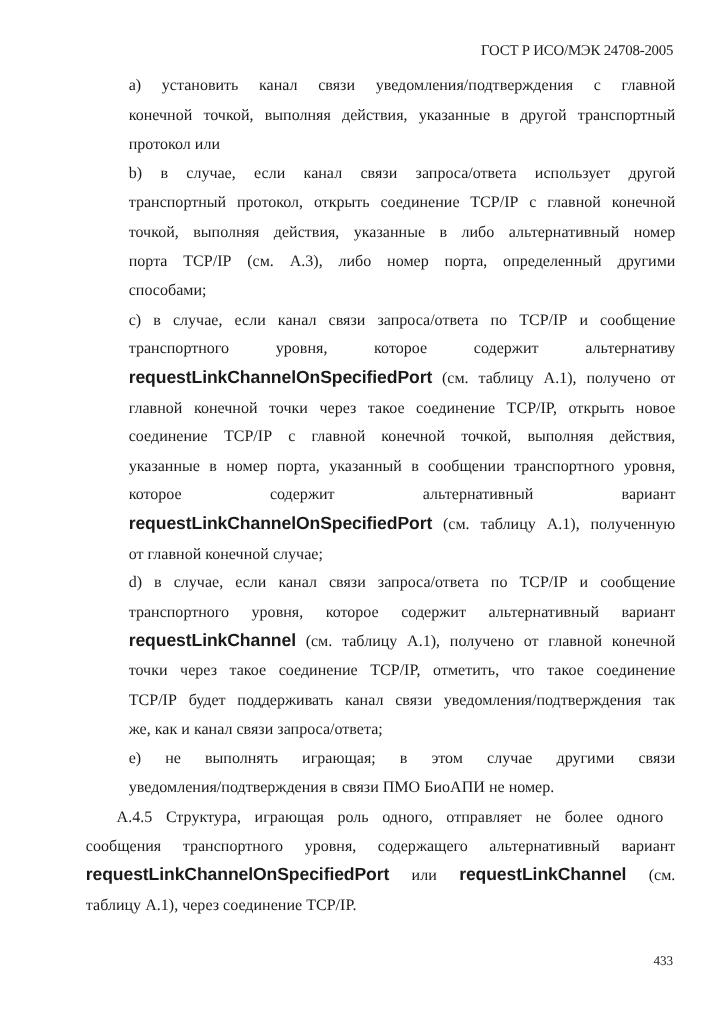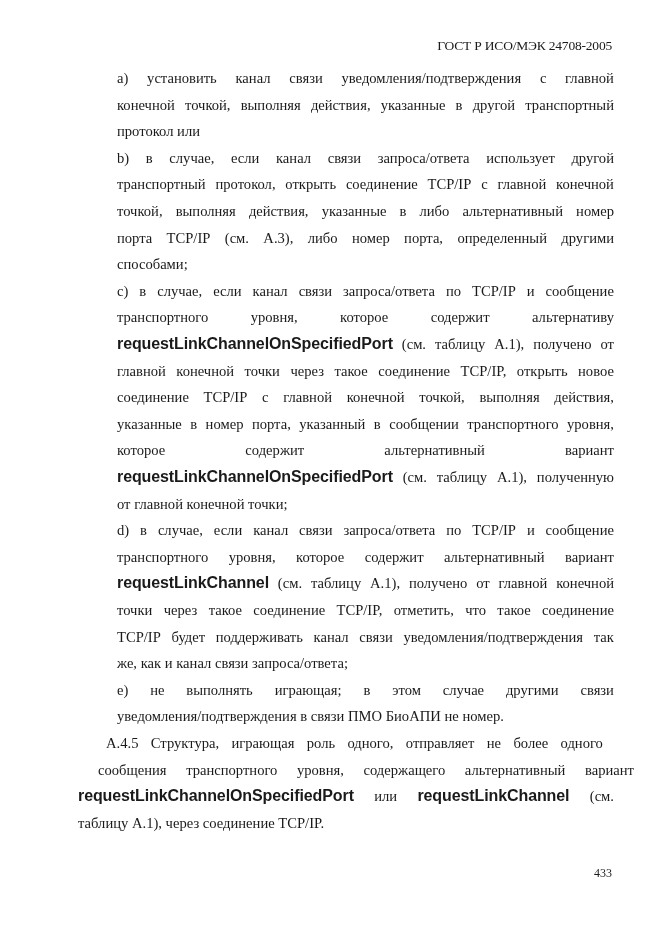--- a/index.html
+++ b/index.html
@@ -167,21 +167,21 @@
       <span>альтернативный</span>
       <span>вариант</span>
     </div>
     <div class="line list fj" style="top: 467px;">
       <span><span class="mono-bold">requestLinkChannelOnSpecifiedPort</span></span>
       <span>(см.</span>
       <span>таблицу</span>
       <span>А.1),</span>
       <span>полученную</span>
     </div>
-    <div class="line list last" style="top: 494px;"><span>от</span> <span>главной</span> <span>конечной</span> <span>точки;</span></div>
+    <div class="line list last" style="top: 494px;"><span>от</span> <span>главной</span> <span>конечной</span> <span>случае;</span></div>
     <div class="line list fj" style="top: 520px;">
       <span>d)</span>
       <span>в</span>
       <span>случае,</span>
       <span>если</span>
       <span>канал</span>
       <span>связи</span>
       <span>запроса/ответа</span>
       <span>по</span>
       <span>TCP/IP</span>
@@ -243,21 +243,21 @@
       <span>А.4.5</span>
       <span>Структура,</span>
       <span>играющая</span>
       <span>роль</span>
       <span>одного,</span>
       <span>отправляет</span>
       <span>не</span>
       <span>более</span>
       <span>одного</span>
     </div>
-    <div class="line para fj" style="top: 760px; margin-left: 20px;">
+    <div class="line para fj" style="top: 760px;">
       <span>сообщения</span>
       <span>транспортного</span>
       <span>уровня,</span>
       <span>содержащего</span>
       <span>альтернативный</span>
       <span>вариант</span>
     </div>
     <div class="line para fj" style="top: 786px;">
       <span><span class="mono-bold">requestLinkChannelOnSpecifiedPort</span></span>
       <span>или</span>

